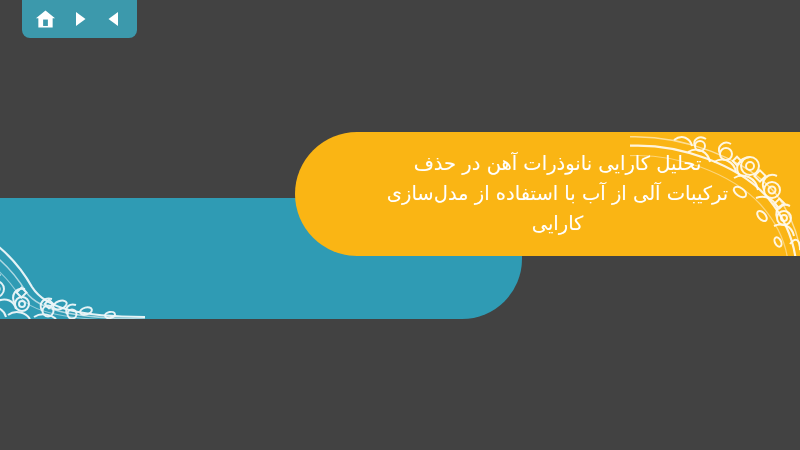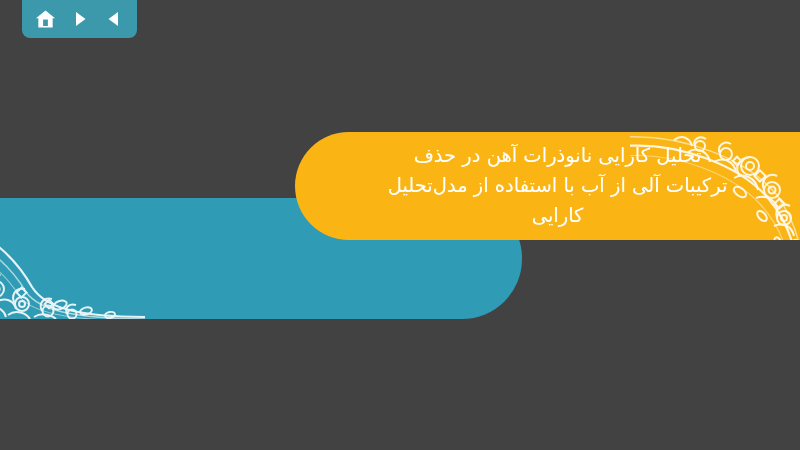--- a/index.html
+++ b/index.html
@@ -75,21 +75,21 @@
     opacity: 0.92;
     pointer-events: none;
   }
 
   
   #title-bar {
     position: absolute;
     right: 0;
     top: 132px;
     width: 505px;
-    height: 108px;
+    height: 124px;
     background: #FAB514;
     border-top-left-radius: 62px;
     border-bottom-left-radius: 62px;
     z-index: 20;
     overflow: hidden;
     display: flex;
     align-items: center;
     justify-content: center;
   }
   #orange-ornament {
@@ -222,19 +222,19 @@
         <rect x="126" y="40" width="8" height="8" transform="rotate(45 130 44)"></rect>
         <rect x="146" y="68" width="7" height="7" transform="rotate(45 149.5 71.5)"></rect>
         <rect x="104" y="26" width="6" height="6" transform="rotate(45 107 29)"></rect>
         <path d="M160 112 C 166 104, 170 108, 170 118"></path>
         <path d="M44 8 C 52 2, 60 6, 62 14"></path>
       </g>
     </svg>
 
     <h1 id="title-text">
       <span>تحلیل کارایی نانوذرات آهن در حذف</span><br>
-      <span>ترکیبات آلی از آب با استفاده از مدل‌تحلیل</span><br>
+      <span>ترکیبات آلی از آب با استفاده از مدل‌سازی</span><br>
       <span>کارایی</span>
     </h1>
 
   </div>
 
 </div>
 
 </body></html>

